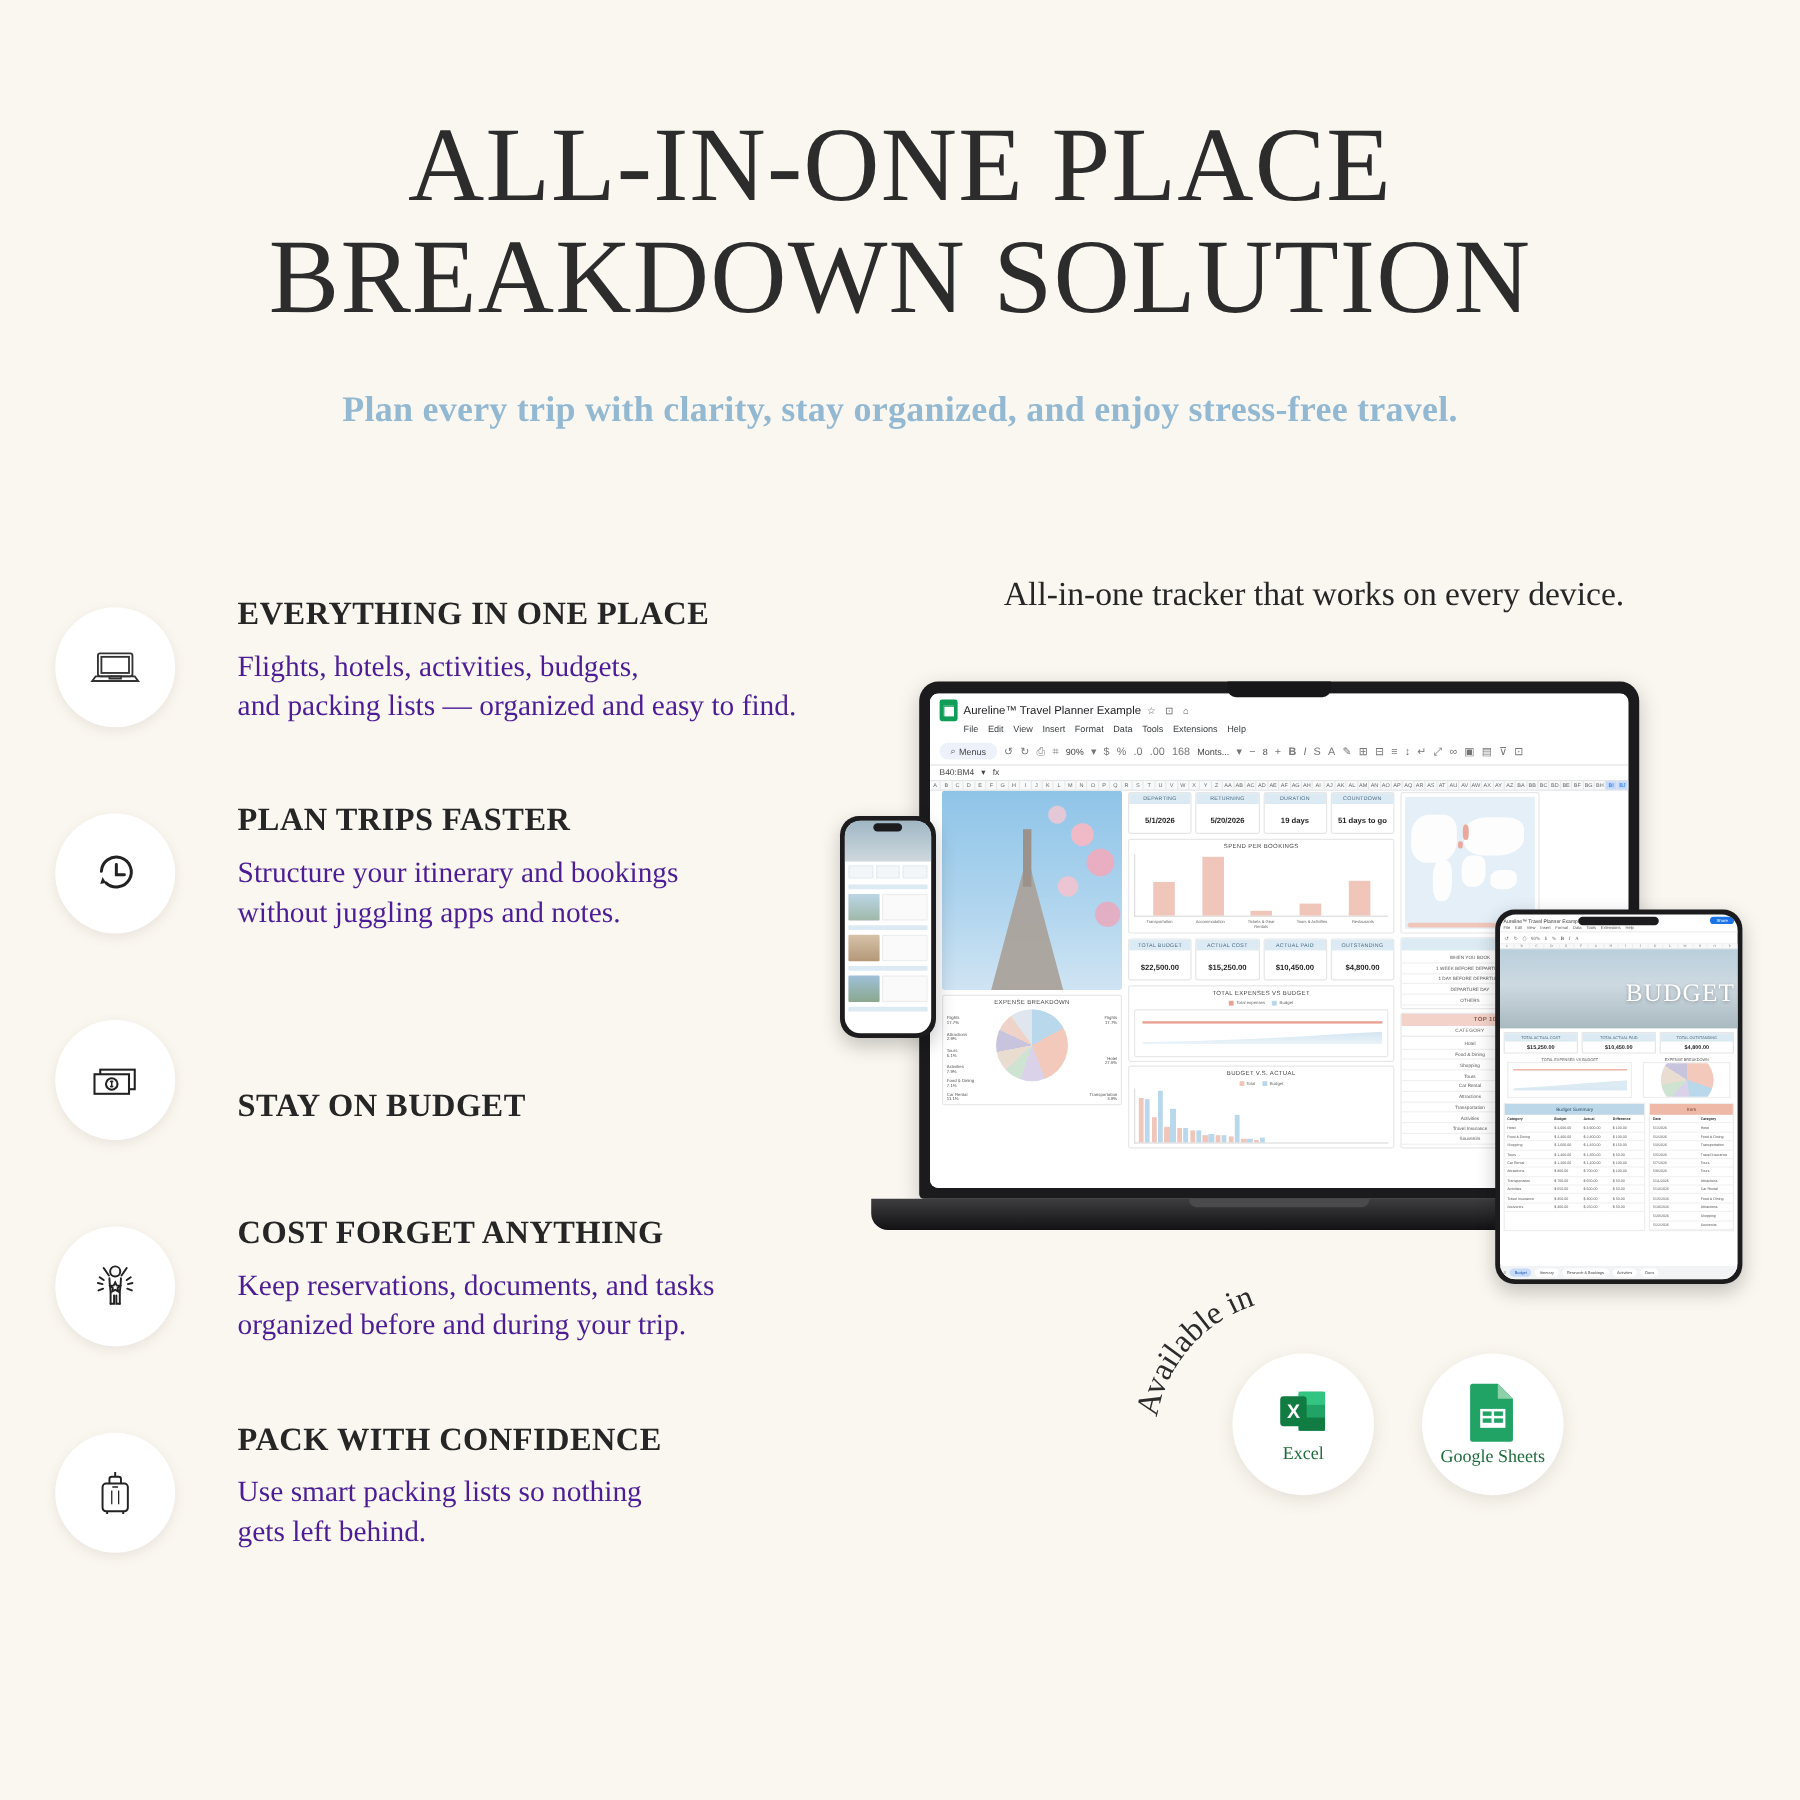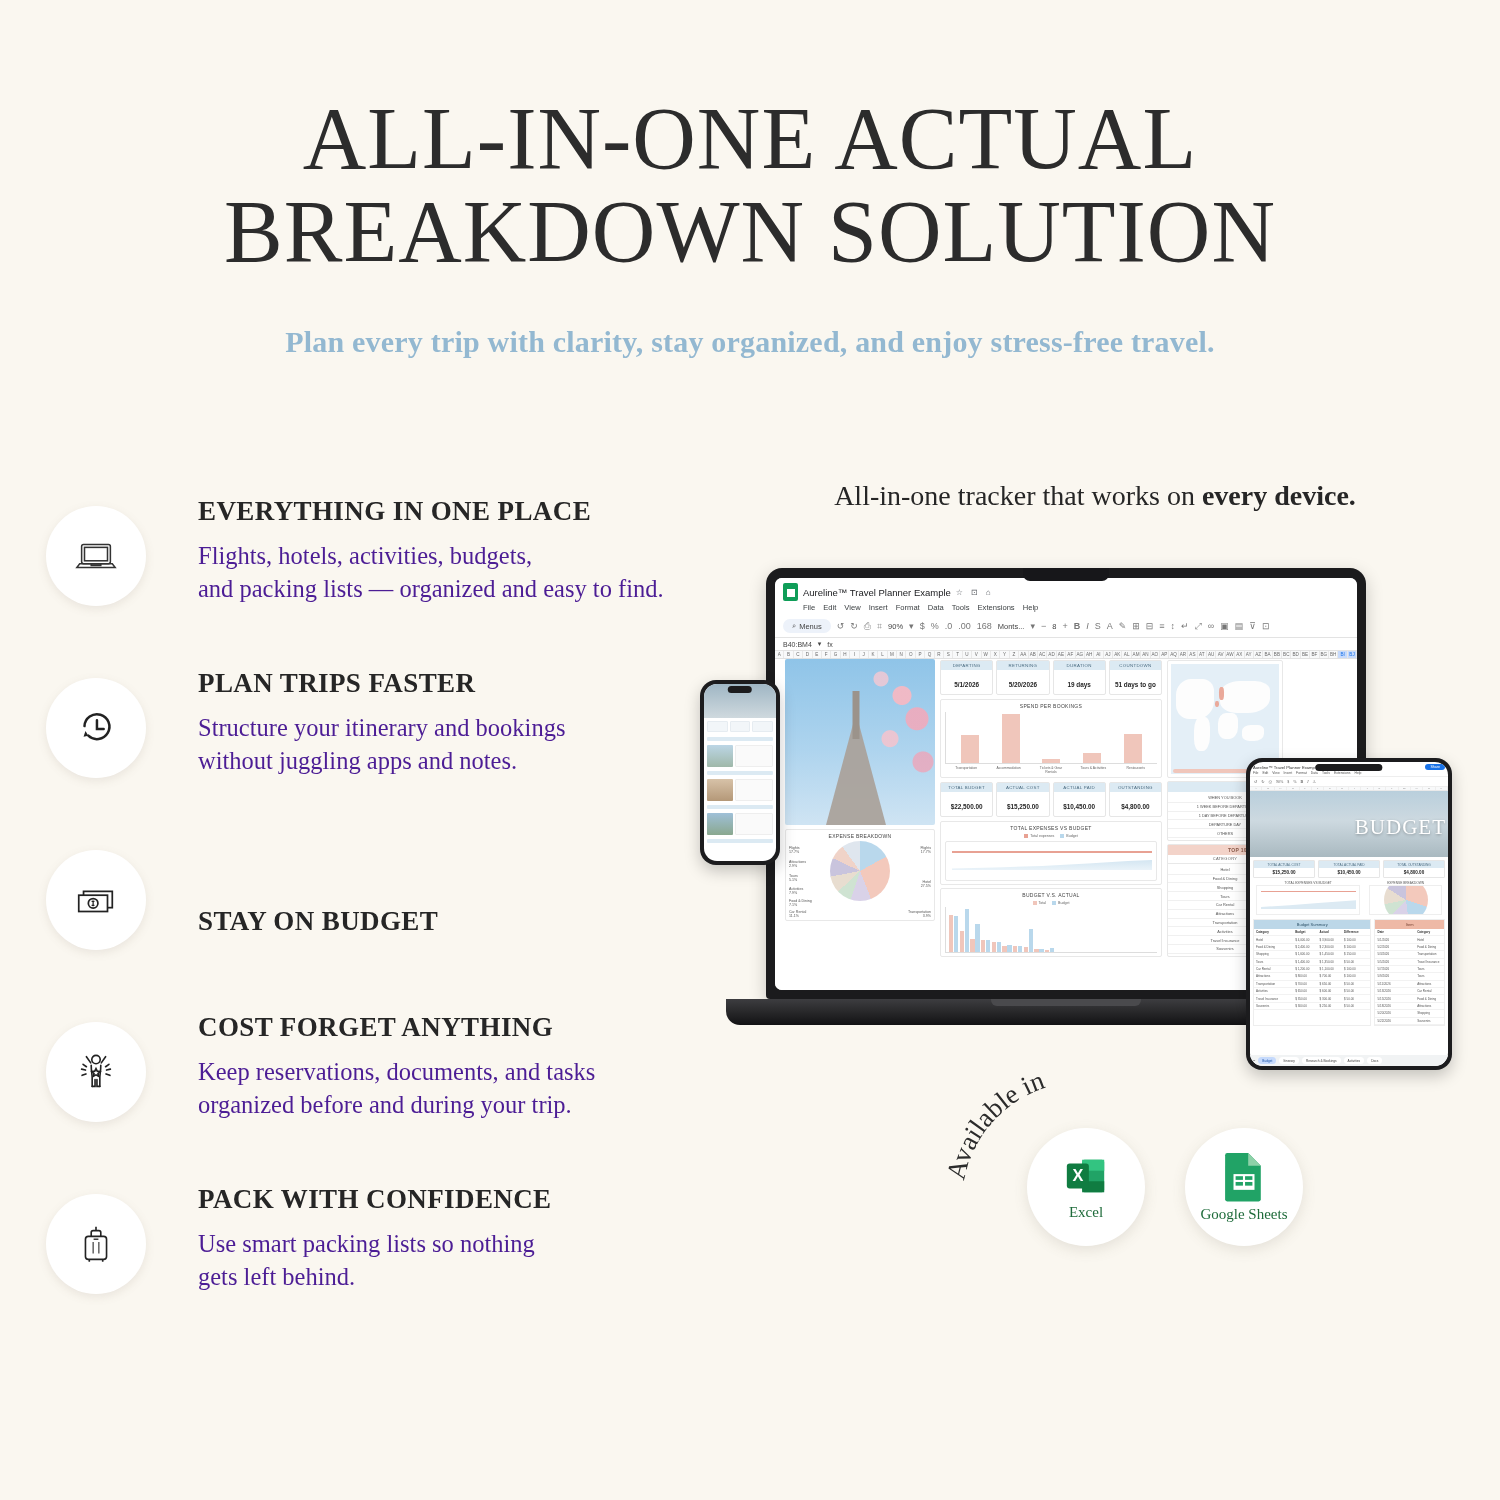--- a/index.html
+++ b/index.html
@@ -73,21 +73,21 @@
     left:690px;top:480px;
     width:760px;height:800px;
   }
   .right-tag{
     font-size:28px;
     text-align:center;
     color:#262626;
     margin-left:50px;
     margin-bottom:40px;
   }
-  .right-tag b{font-weight:700;margin-top:38px;}
+  .right-tag b{font-weight:400;margin-top:38px;}
 
   
   .laptop{position:absolute;left:76px;top:88px;width:600px;}
   .lt-screen{
     background:#1b1b1d;
     border-radius:16px 16px 4px 4px;
     padding:10px 9px 9px 9px;
     box-shadow:0 6px 18px rgba(0,0,0,.2);
     position:relative;
   }
@@ -332,21 +332,21 @@
     font-size:15px;color:#1e6b3a;
   }
   .xl-icon{width:46px;height:46px;position:relative;}
   .gs-icon{width:42px;height:50px;position:relative;}
 </style>
 </head>
 <body>
 
 <div class="hero">
   <h1>
-    <span>ALL-IN-ONE ACTUAL</span><br>
+    <span>ALL-IN-ONE PLACE</span><br>
     <span>BREAKDOWN SOLUTION</span>
   </h1>
   <div class="sub">Plan every trip with clarity, stay organized, and enjoy stress-free travel.</div>
 </div>
 
 <div class="features">
 
   <div class="feature">
     <div class="f-icon">
       <svg viewBox="0 0 48 48" fill="none" stroke="#333" stroke-width="1.6">

